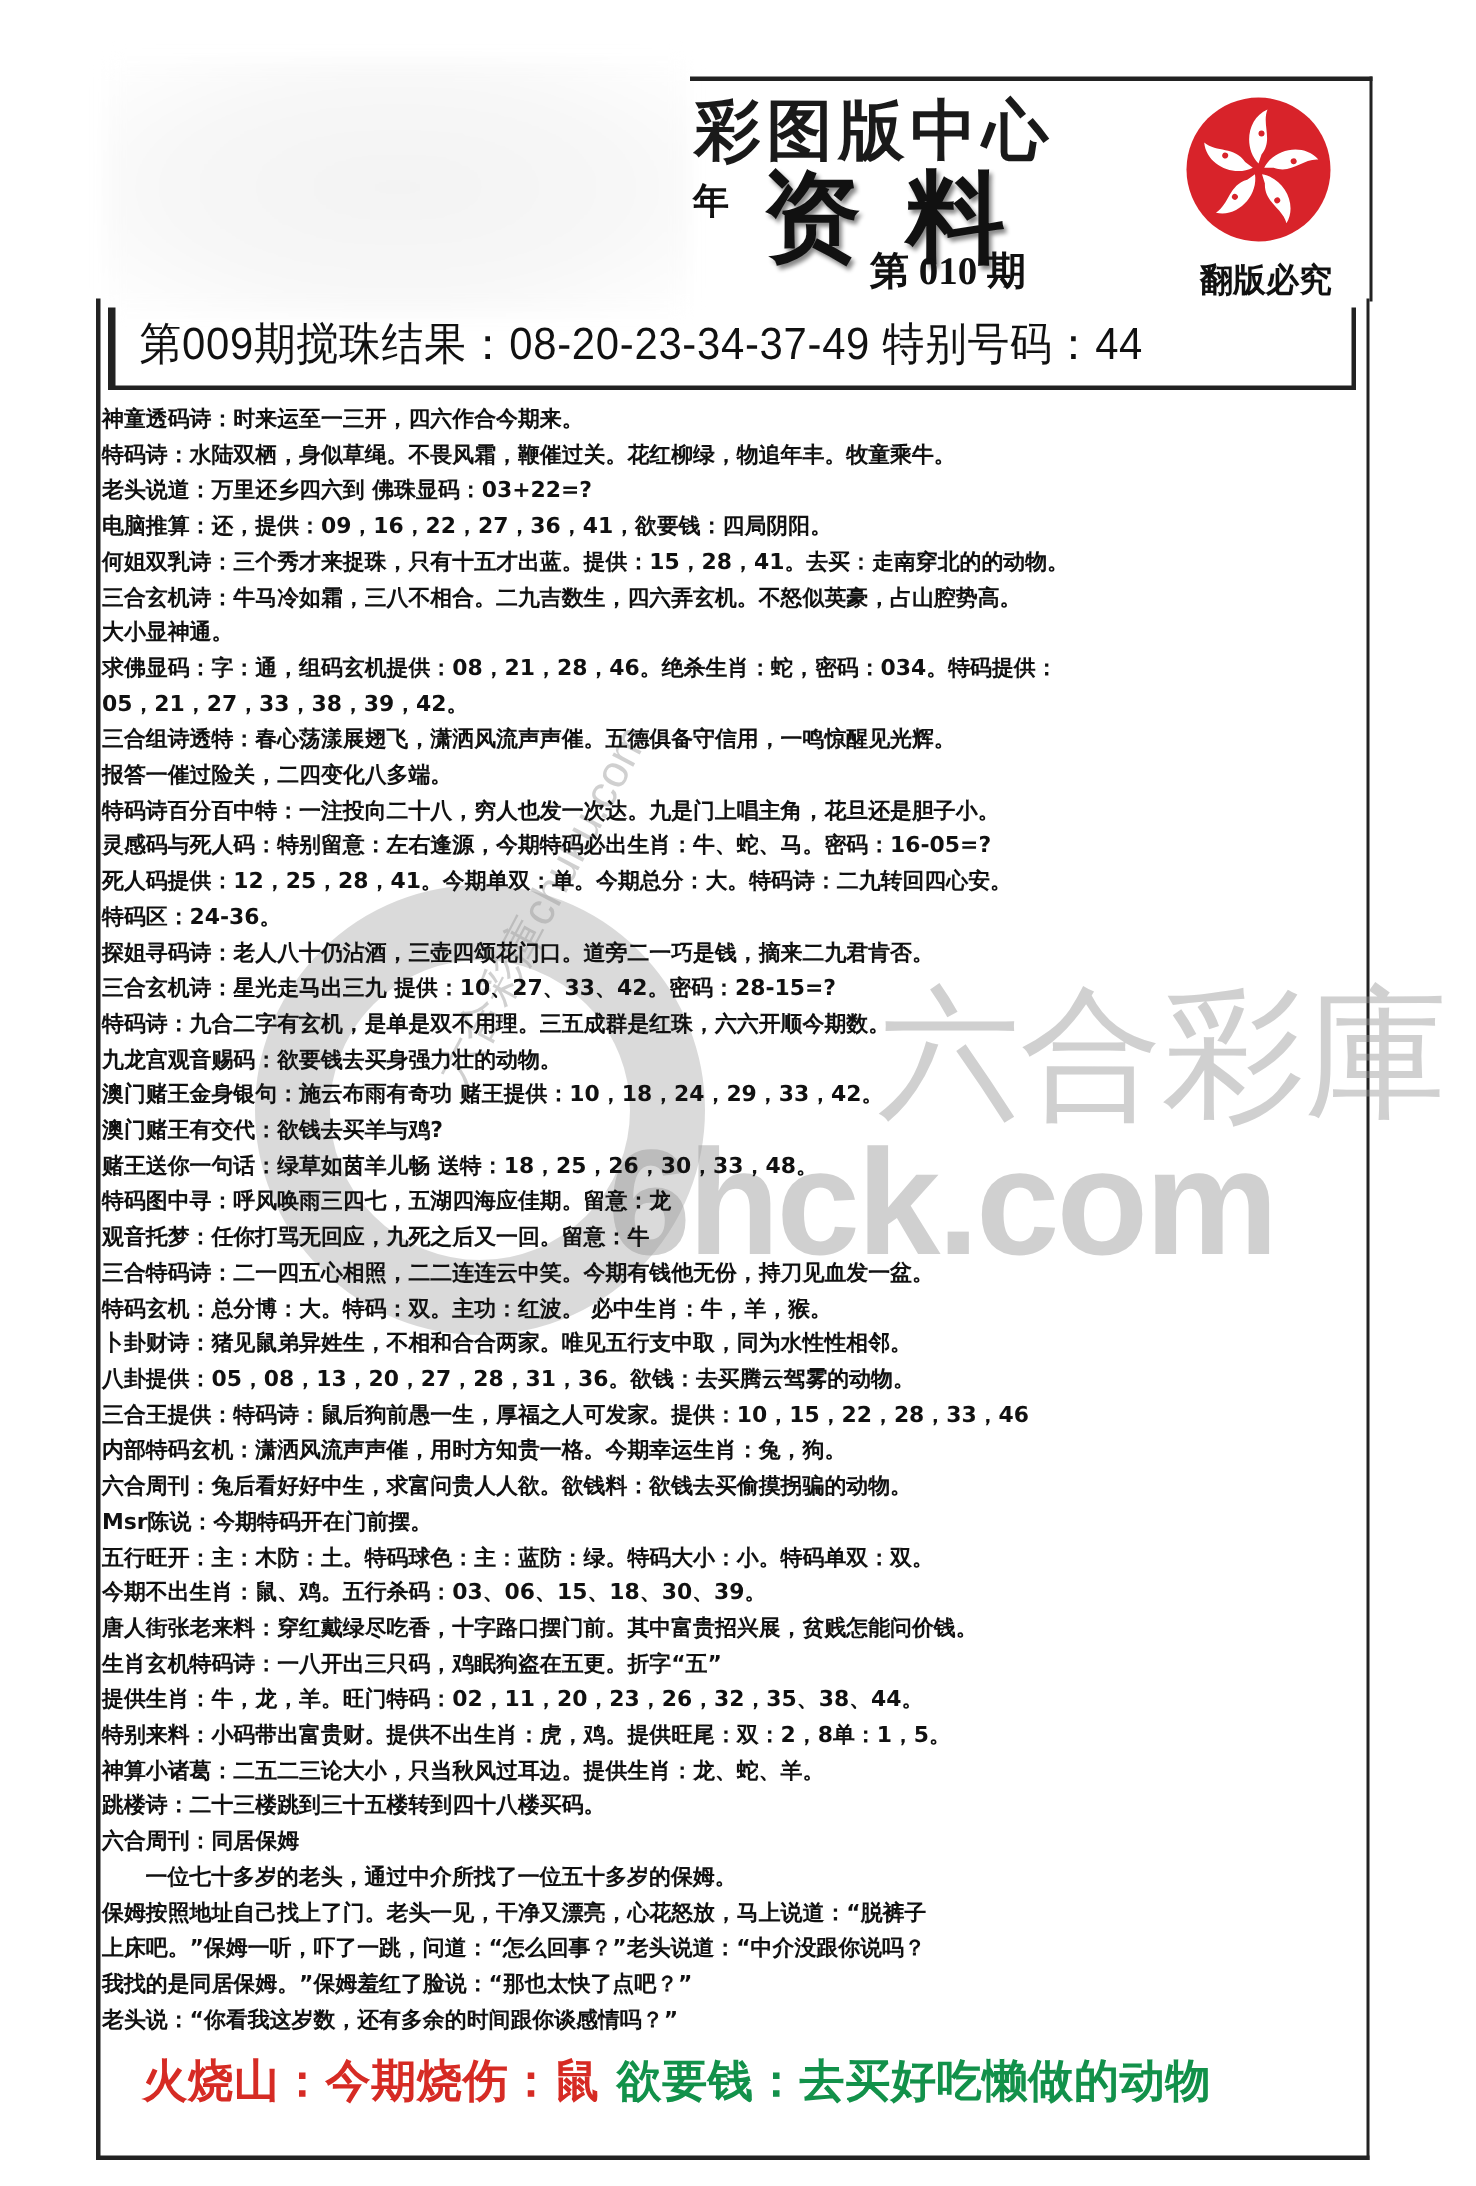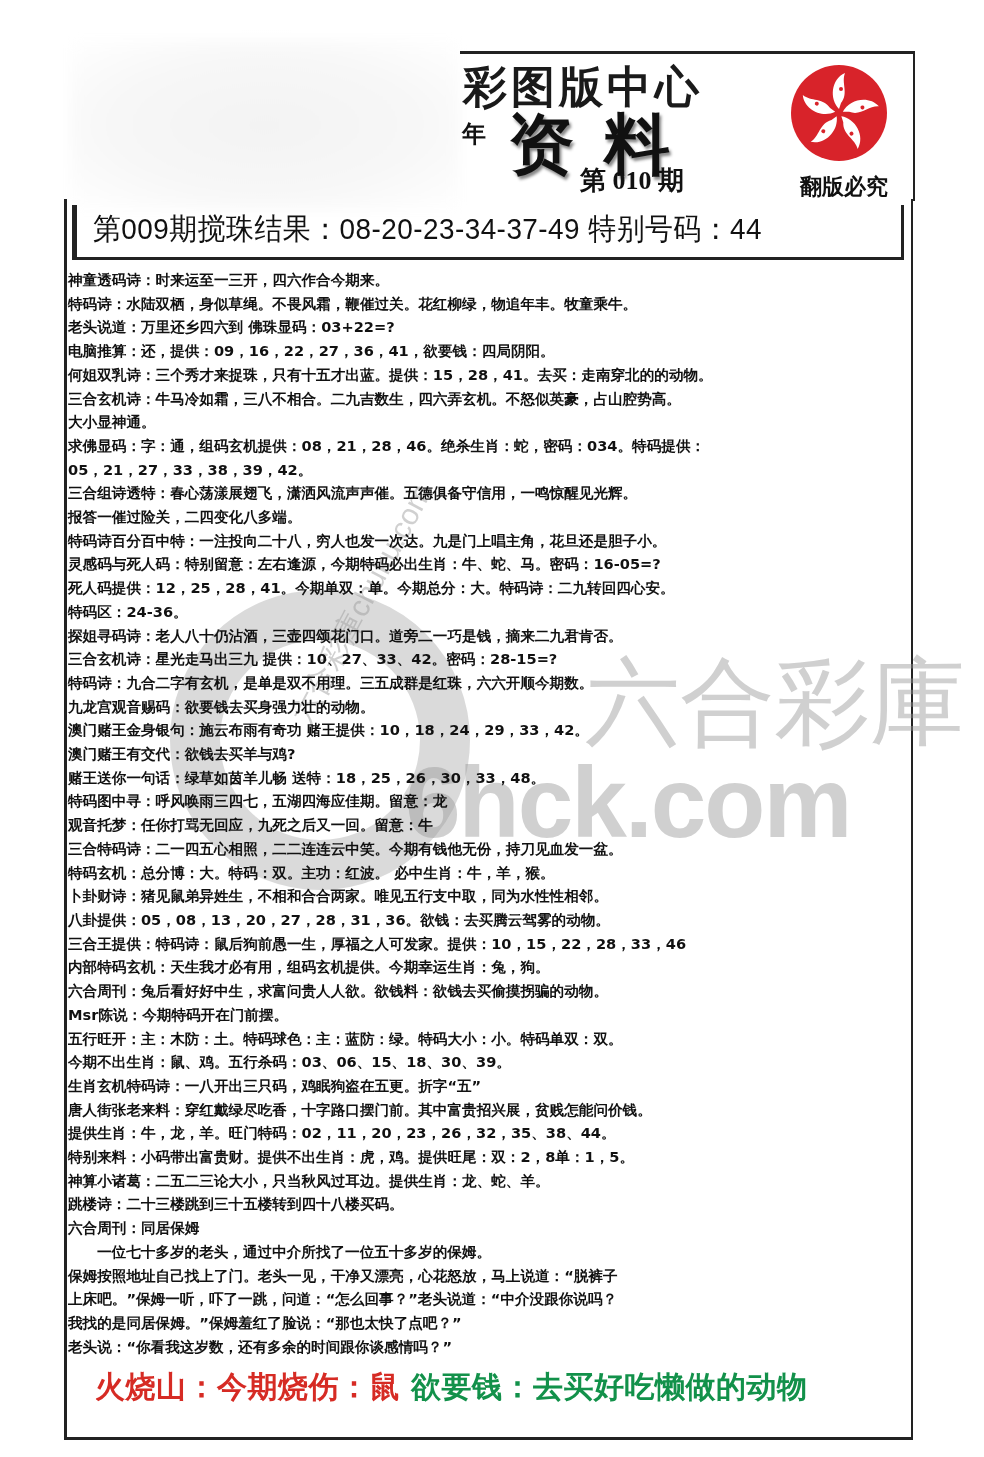--- a/index.html
+++ b/index.html
@@ -106,27 +106,27 @@
     <div class="line"><span>澳门赌王金身银句：</span><span>施云布雨有奇功 赌王提供：10，18，24，29，33，42。</span></div>
     <div class="line"><span>澳门赌王有交代：</span><span>欲钱去买羊与鸡?</span></div>
     <div class="line"><span>赌王送你一句话：</span><span>绿草如茵羊儿畅 送特：18，25，26，30，33，48。</span></div>
     <div class="line"><span>特码图中寻：</span><span>呼风唤雨三四七，五湖四海应佳期。留意：龙</span></div>
     <div class="line"><span>观音托梦：</span><span>任你打骂无回应，九死之后又一回。留意：牛</span></div>
     <div class="line"><span>三合特码诗：</span><span>二一四五心相照，二二连连云中笑。今期有钱他无份，持刀见血发一盆。</span></div>
     <div class="line"><span>特码玄机：</span><span>总分博：大。特码：双。主功：红波。 必中生肖：牛，羊，猴。</span></div>
     <div class="line"><span>卜卦财诗：</span><span>猪见鼠弟异姓生，不相和合合两家。唯见五行支中取，同为水性性相邻。</span></div>
     <div class="line"><span>八卦提供：</span><span>05，08，13，20，27，28，31，36。欲钱：去买腾云驾雾的动物。</span></div>
     <div class="line"><span>三合王提供：</span><span>特码诗：鼠后狗前愚一生，厚福之人可发家。提供：10，15，22，28，33，46</span></div>
-    <div class="line"><span>内部特码玄机：</span><span>天生我才必有用，组码玄机提供。今期幸运生肖：兔，狗。</span></div>
+    <div class="line"><span>内部特码玄机：</span><span>潇洒风流声声催，用时方知贵一格。今期幸运生肖：兔，狗。</span></div>
     <div class="line"><span>六合周刊：</span><span>兔后看好好中生，求富问贵人人欲。欲钱料：欲钱去买偷摸拐骗的动物。</span></div>
     <div class="line"><span>Msr陈说：</span><span>今期特码开在门前摆。</span></div>
     <div class="line"><span>五行旺开：</span><span>主：木防：土。特码球色：主：蓝防：绿。特码大小：小。特码单双：双。</span></div>
     <div class="line"><span>今期不出生肖：</span><span>鼠、鸡。五行杀码：03、06、15、18、30、39。</span></div>
+    <div class="line"><span>唐人街张老来料：</span><span>穿红戴绿尽吃香，十字路口摆门前。其中富贵招兴展，贫贱怎能问价钱。</span></div>
     <div class="line"><span>生肖玄机特码诗：</span><span>一八开出三只码，鸡眠狗盗在五更。折字“五”</span></div>
-    <div class="line"><span>唐人街张老来料：</span><span>穿红戴绿尽吃香，十字路口摆门前。其中富贵招兴展，贫贱怎能问价钱。</span></div>
     <div class="line"><span>提供生肖：</span><span>牛，龙，羊。旺门特码：02，11，20，23，26，32，35、38、44。</span></div>
     <div class="line"><span>特别来料：</span><span>小码带出富贵财。提供不出生肖：虎，鸡。提供旺尾：双：2，8单：1，5。</span></div>
     <div class="line"><span>神算小诸葛：</span><span>二五二三论大小，只当秋风过耳边。提供生肖：龙、蛇、羊。</span></div>
     <div class="line"><span>跳楼诗：</span><span>二十三楼跳到三十五楼转到四十八楼买码。</span></div>
     <div class="line"><span>六合周刊：</span><span>同居保姆</span></div>
     <div class="line indent"><span>一位七十多岁的老头，通过中介所找了一位五十多岁的保姆。</span></div>
     <div class="line"><span>保姆按照地址自己找上了门。老头一见，干净又漂亮，心花怒放，马上说道：“脱裤子</span></div>
     <div class="line"><span>上床吧。”保姆一听，吓了一跳，问道：“怎么回事？”老头说道：“中介没跟你说吗？</span></div>
     <div class="line"><span>我找的是同居保姆。”保姆羞红了脸说：“那也太快了点吧？”</span></div>
     <div class="line"><span>老头说：“你看我这岁数，还有多余的时间跟你谈感情吗？”</span></div>

